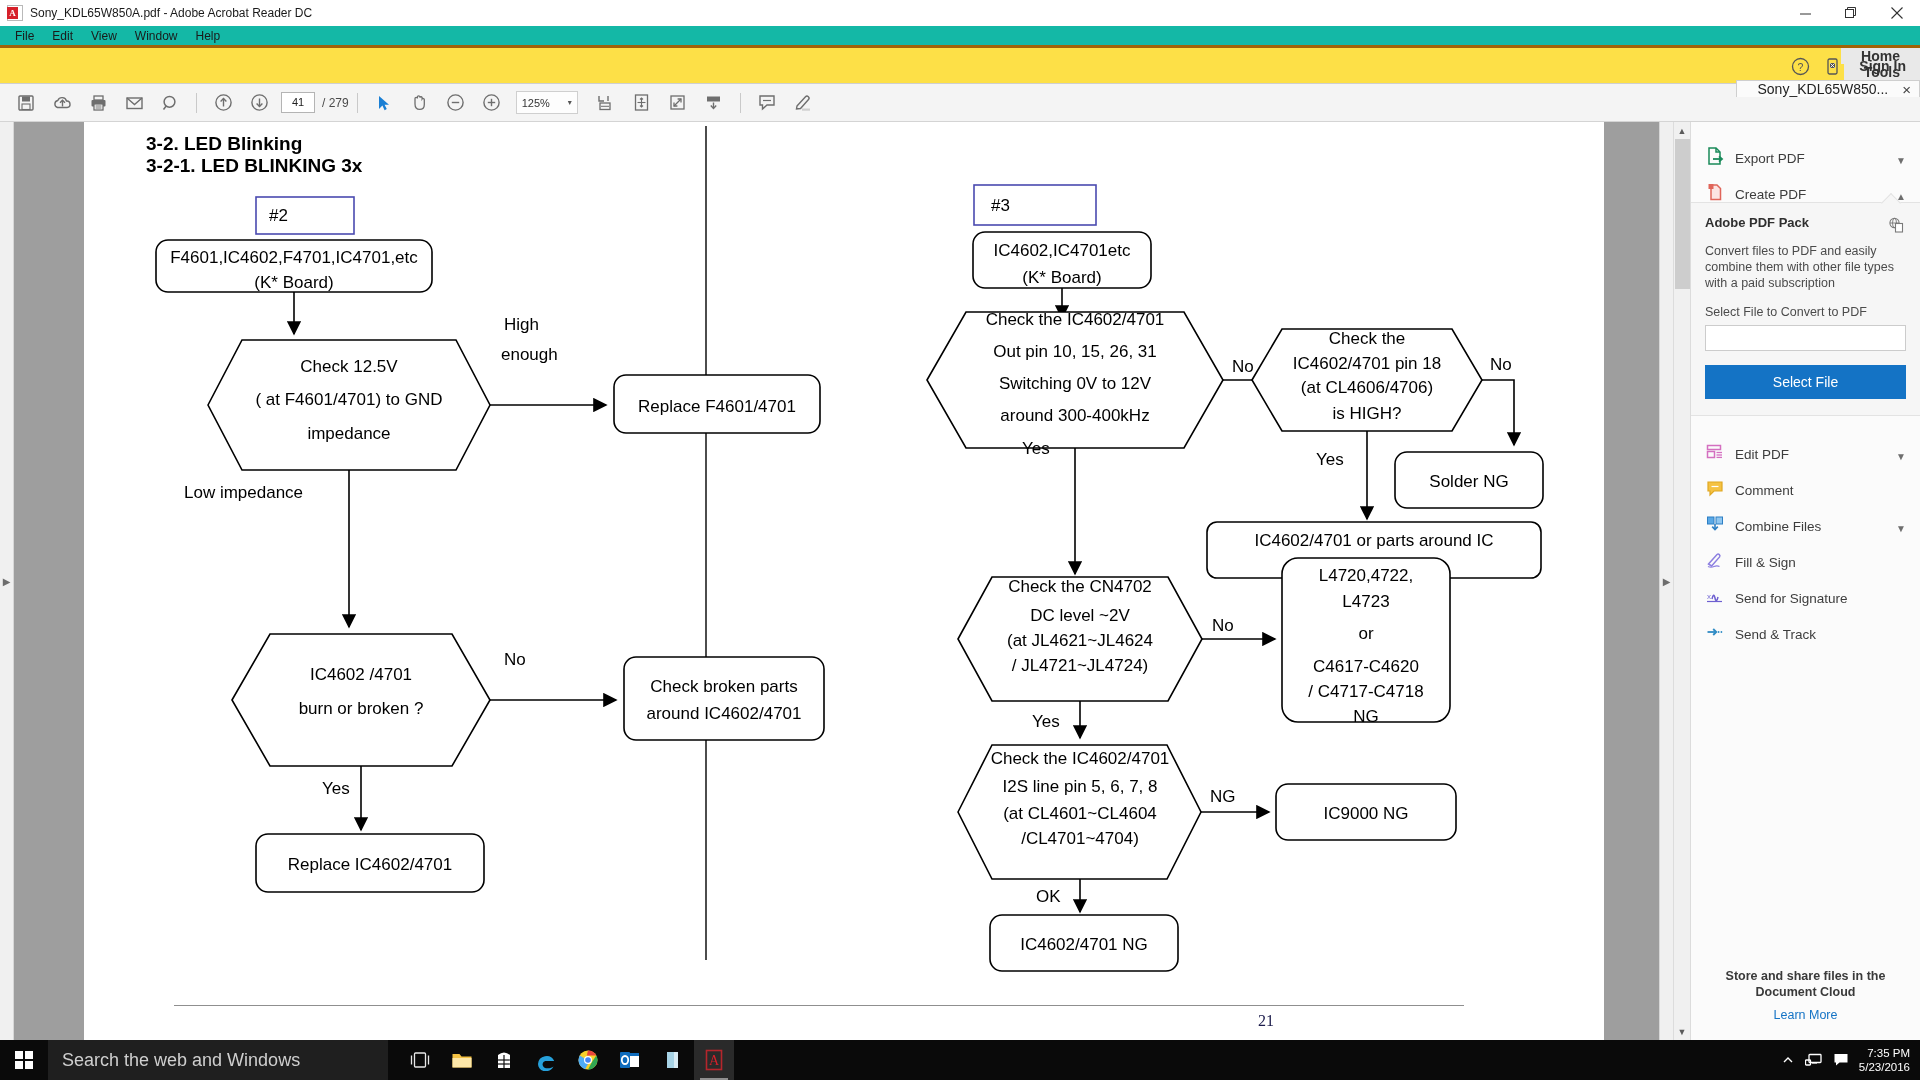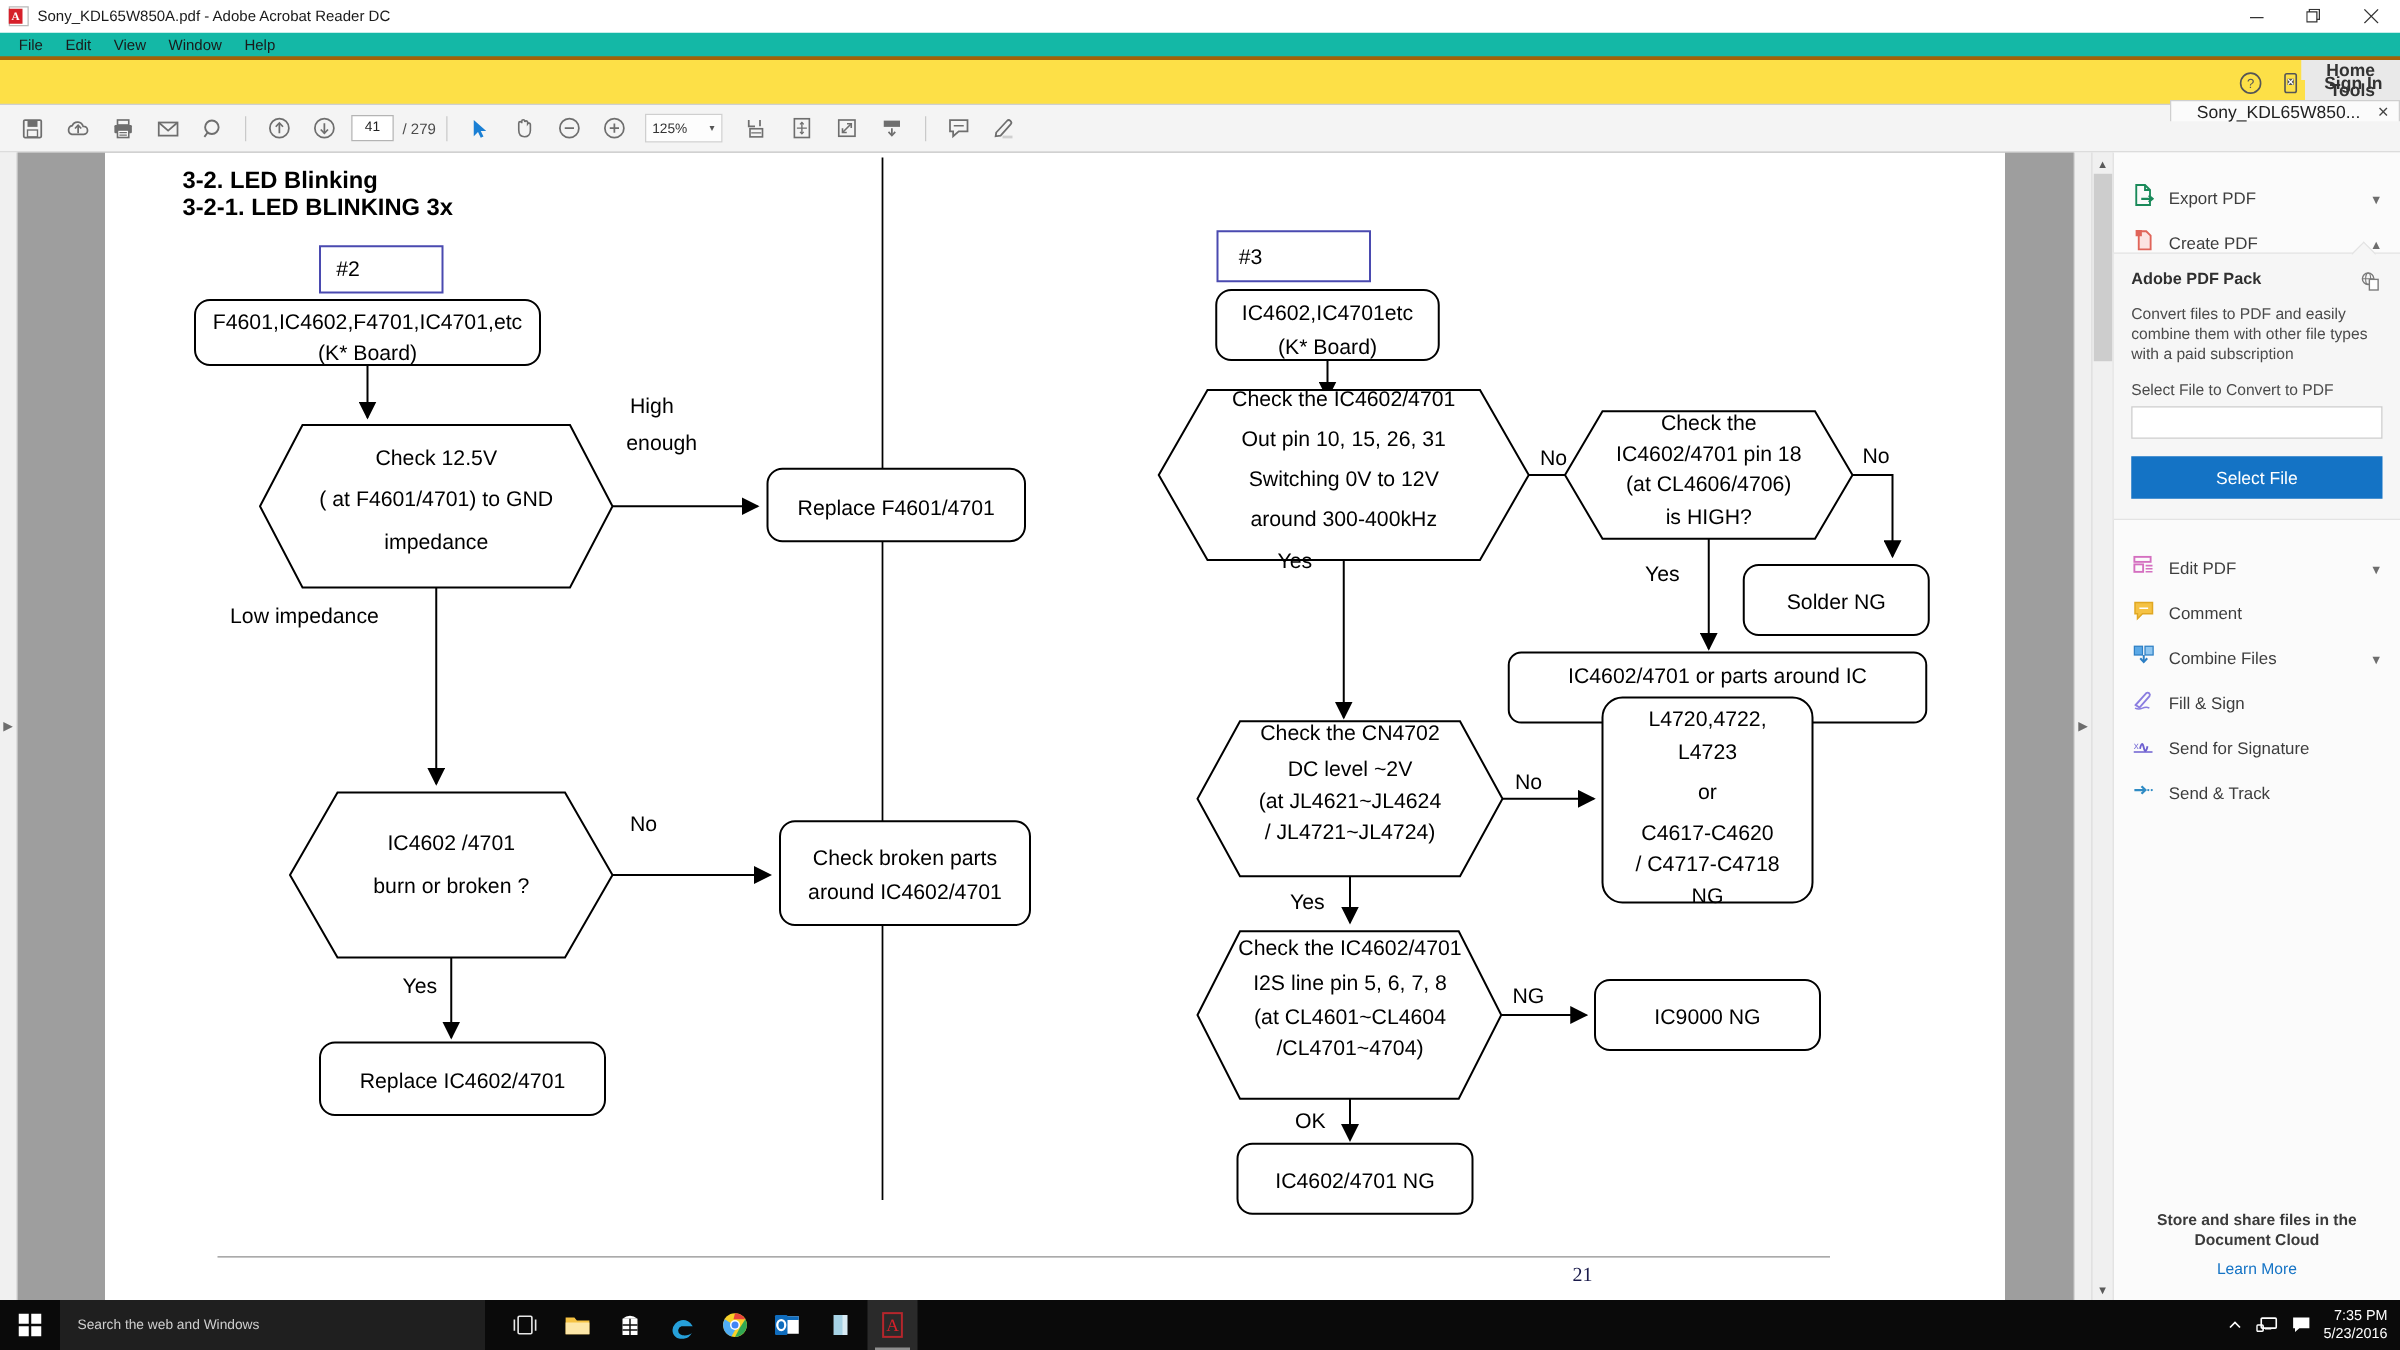--- a/index.html
+++ b/index.html
@@ -182,21 +182,21 @@
 
   
   .taskbar {
     height: 40px; background: #0a0a0a; display: flex; align-items: center; position: relative;
   }
   .start-btn { width: 48px; height: 40px; display: flex; align-items: center; justify-content: center; }
   .win-logo { width: 18px; height: 18px; display: grid; grid-template-columns: 1fr 1fr; grid-template-rows: 1fr 1fr; gap: 2px; }
   .win-logo i { background: #ffffff; display: block; }
   .search-box {
     width: 340px; height: 40px; background: #1f1f1f; display: flex; align-items: center;
-    padding-left: 14px; color: #cfcfcf; font-size: 11px;
+    padding-left: 14px; color: #cfcfcf; font-size: 18px;
   }
   .tb-task-icons { display: flex; align-items: center; gap: 2px; margin-left: 12px; }
   .tsk { width: 40px; height: 40px; display: flex; align-items: center; justify-content: center; position: relative; }
   .tsk.active { background: #2a2a2a; }
   .tsk.active::after { content: ""; position: absolute; bottom: 0; left: 6px; right: 6px; height: 2px; background: #8f8f8f; }
   .tray {
     position: absolute; right: 0; top: 0; height: 40px; display: flex; align-items: center; gap: 10px; padding-right: 10px;
   }
   .tray-ico { color: #ffffff; display: flex; align-items: center; justify-content: center; }
   .clock { color: #ffffff; font-size: 11.5px; line-height: 14px; text-align: right; }

